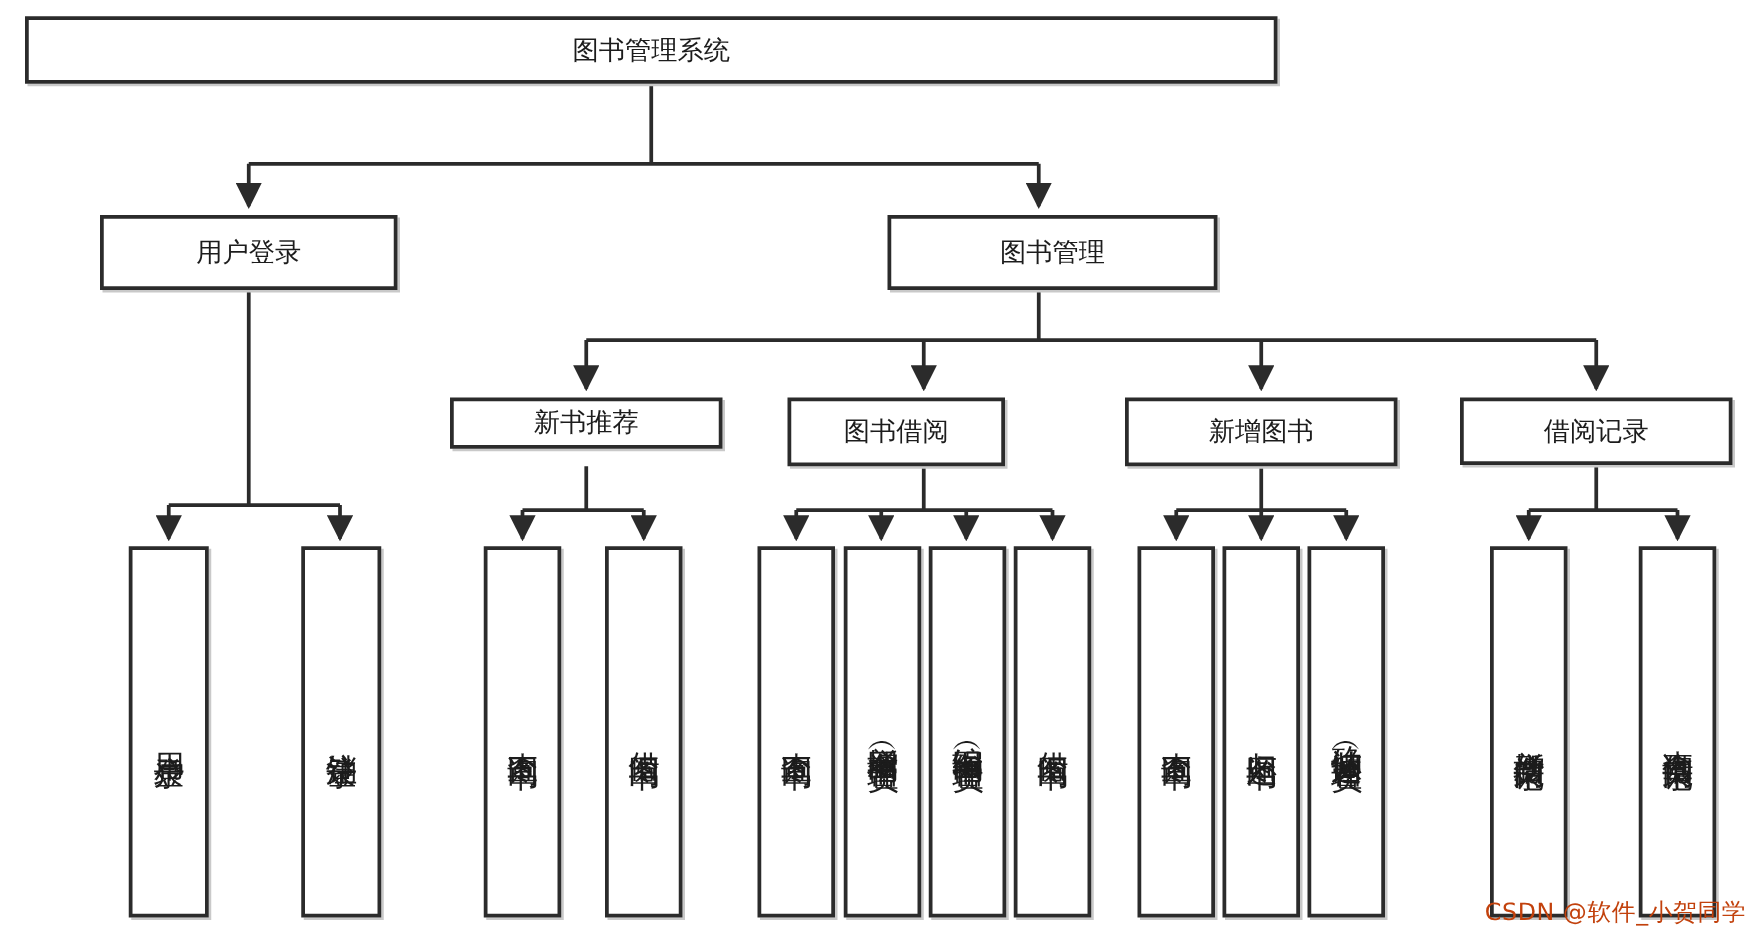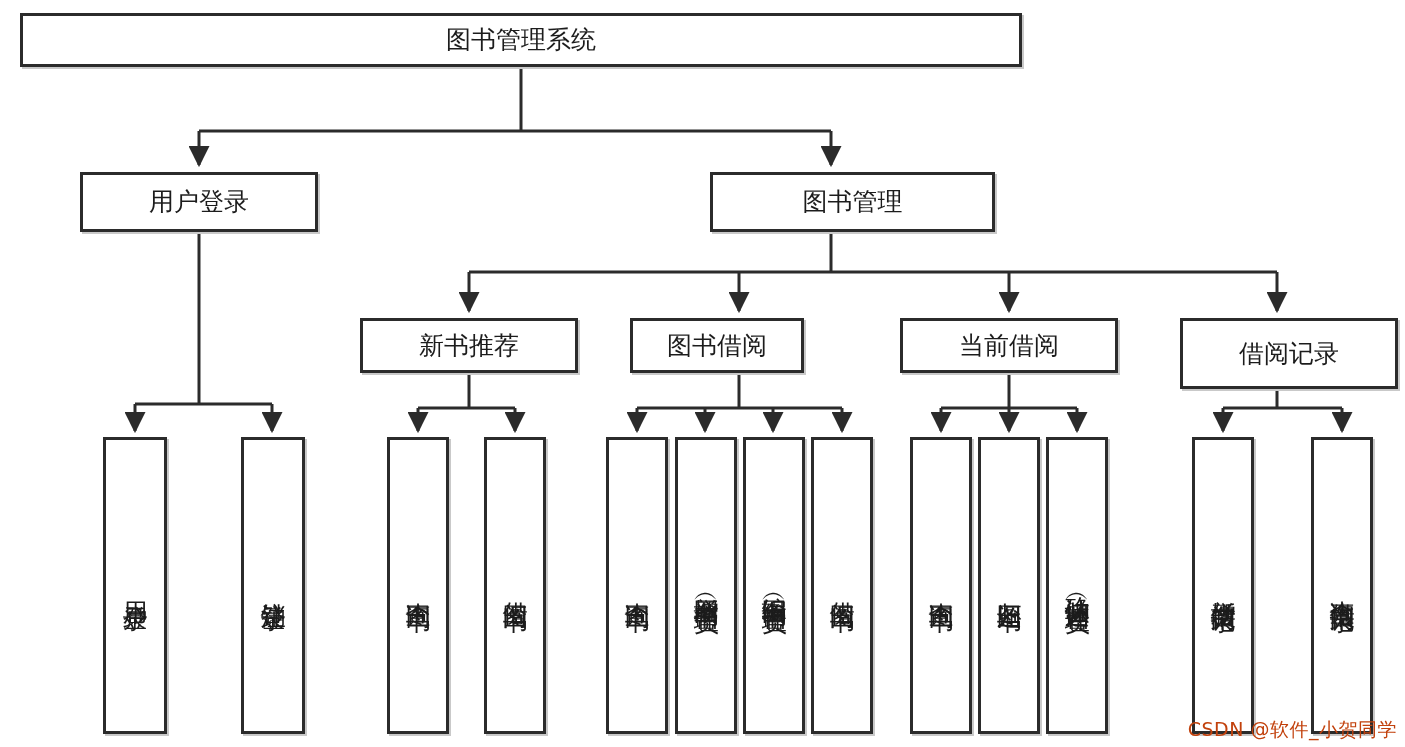--- a/index.html
+++ b/index.html
@@ -25,21 +25,21 @@
     align-items: center;
     justify-content: center;
   }
   .node .label {
     color: #1c1c1c;
     line-height: 1.18;
     text-align: center;
     white-space: pre-wrap;
   }
   .node.horiz .label {
-    font-size: 25px;
+    font-size: 21px;
   }
   .node.vert {
     align-items: center;
     justify-content: center;
   }
   .node.vert .label {
     writing-mode: vertical-rl;
     text-orientation: upright;
     font-size: 25px;
     letter-spacing: 2px;
@@ -118,34 +118,34 @@
     </g>
   </svg>
 
   <div class="node horiz" style="left:20px; top:13px; width:1002px; height:54px;">
     <span class="label">图书管理系统</span>
   </div>
 
   <div class="node horiz" style="left:80px; top:172px; width:238px; height:60px;">
     <span class="label">用户登录</span>
   </div>
-  <div class="node horiz" style="left:710px; top:172px; width:285px; height:60px;">
+  <div class="node horiz" style="left:710px; top:172px; width:264px; height:60px;">
     <span class="label">图书管理</span>
   </div>
 
-  <div class="node horiz" style="left:360px; top:318px; width:218px; height:55px;">
+  <div class="node horiz" style="left:360px; top:318px; width:218px; height:41px;">
     <span class="label">新书推荐</span>
   </div>
   <div class="node horiz" style="left:630px; top:318px; width:174px; height:55px;">
     <span class="label">图书借阅</span>
   </div>
   <div class="node horiz" style="left:900px; top:318px; width:218px; height:55px;">
-    <span class="label">当前借阅</span>
+    <span class="label">新增图书</span>
   </div>
-  <div class="node horiz" style="left:1168px; top:318px; width:218px; height:71px;margin-left:12px;">
+  <div class="node horiz" style="left:1168px; top:318px; width:218px; height:54px;">
     <span class="label">借阅记录</span>
   </div>
 
   <div class="node vert" style="left:103px; top:437px; width:64px; height:297px;">
     <span class="label">用户登录</span>
   </div>
   <div class="node vert" style="left:241px; top:437px; width:64px; height:297px;">
     <span class="label">注销登录</span>
   </div>
 

